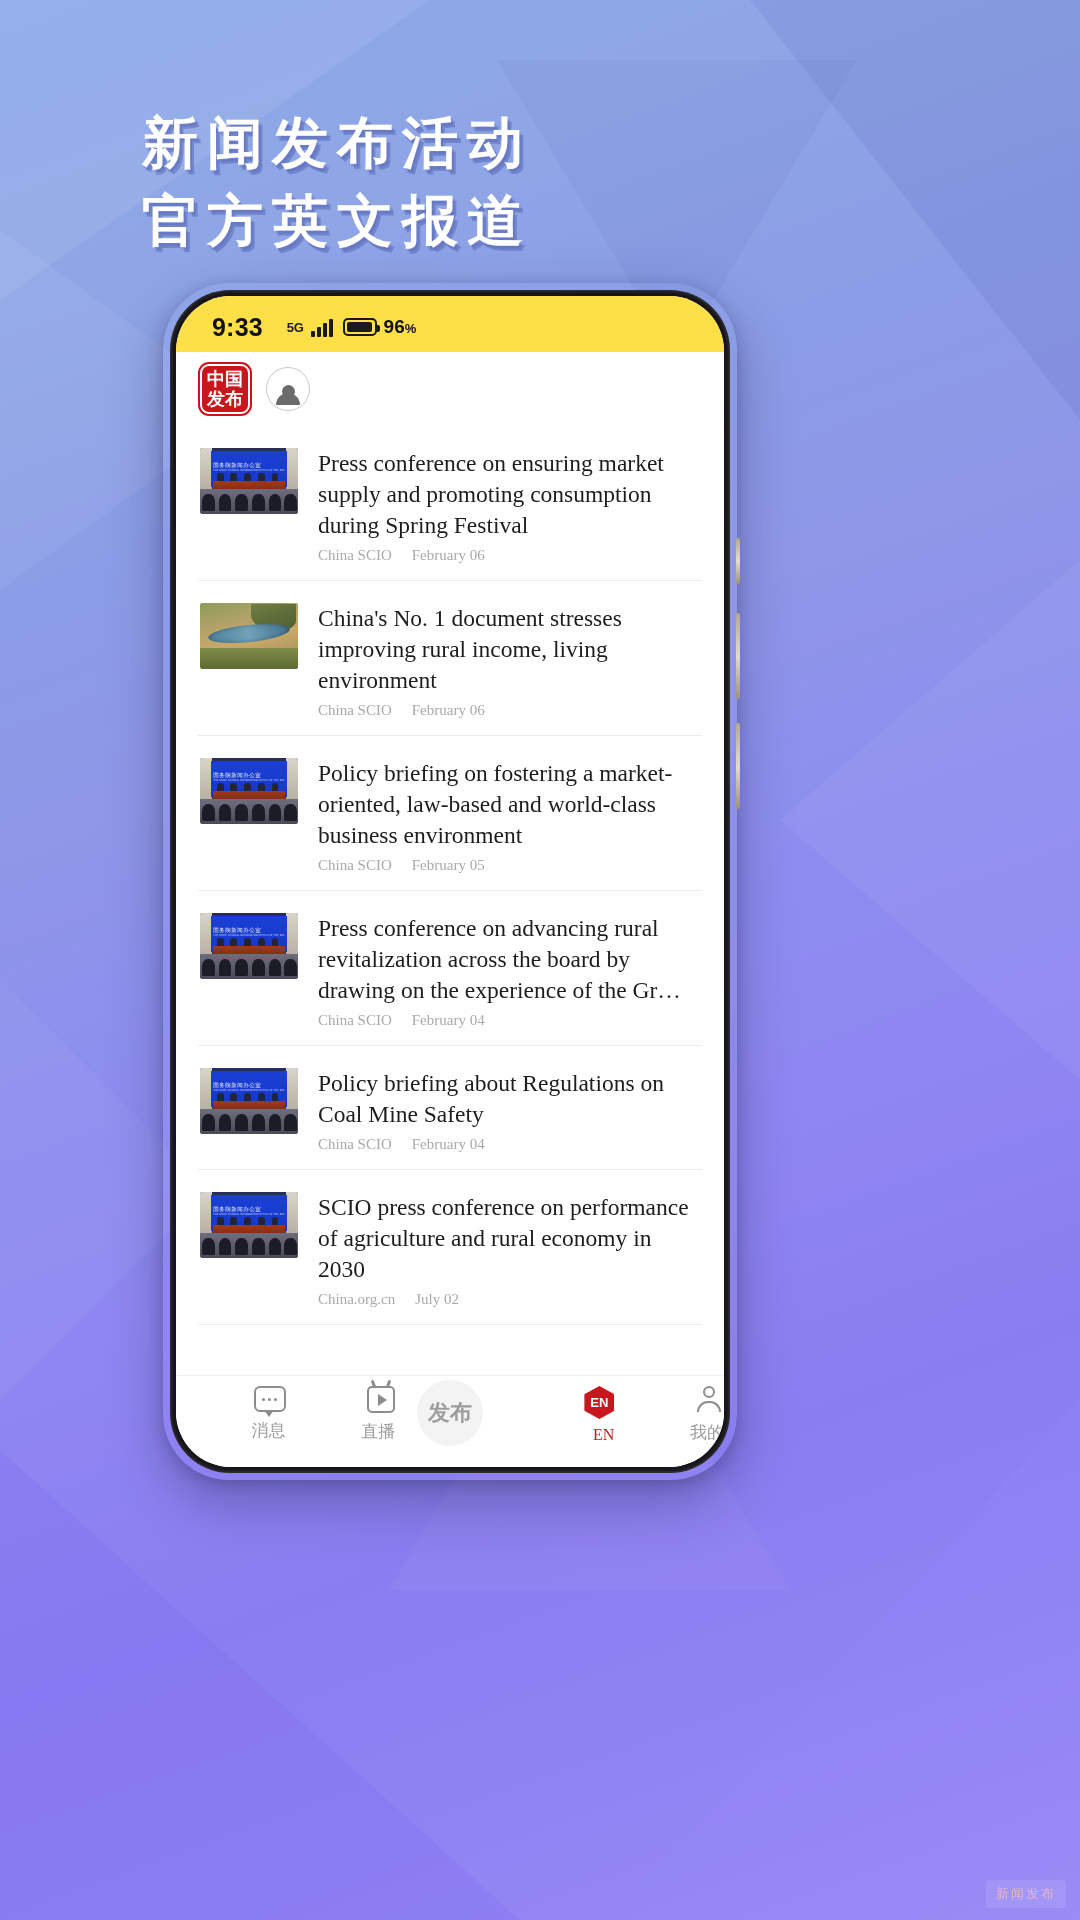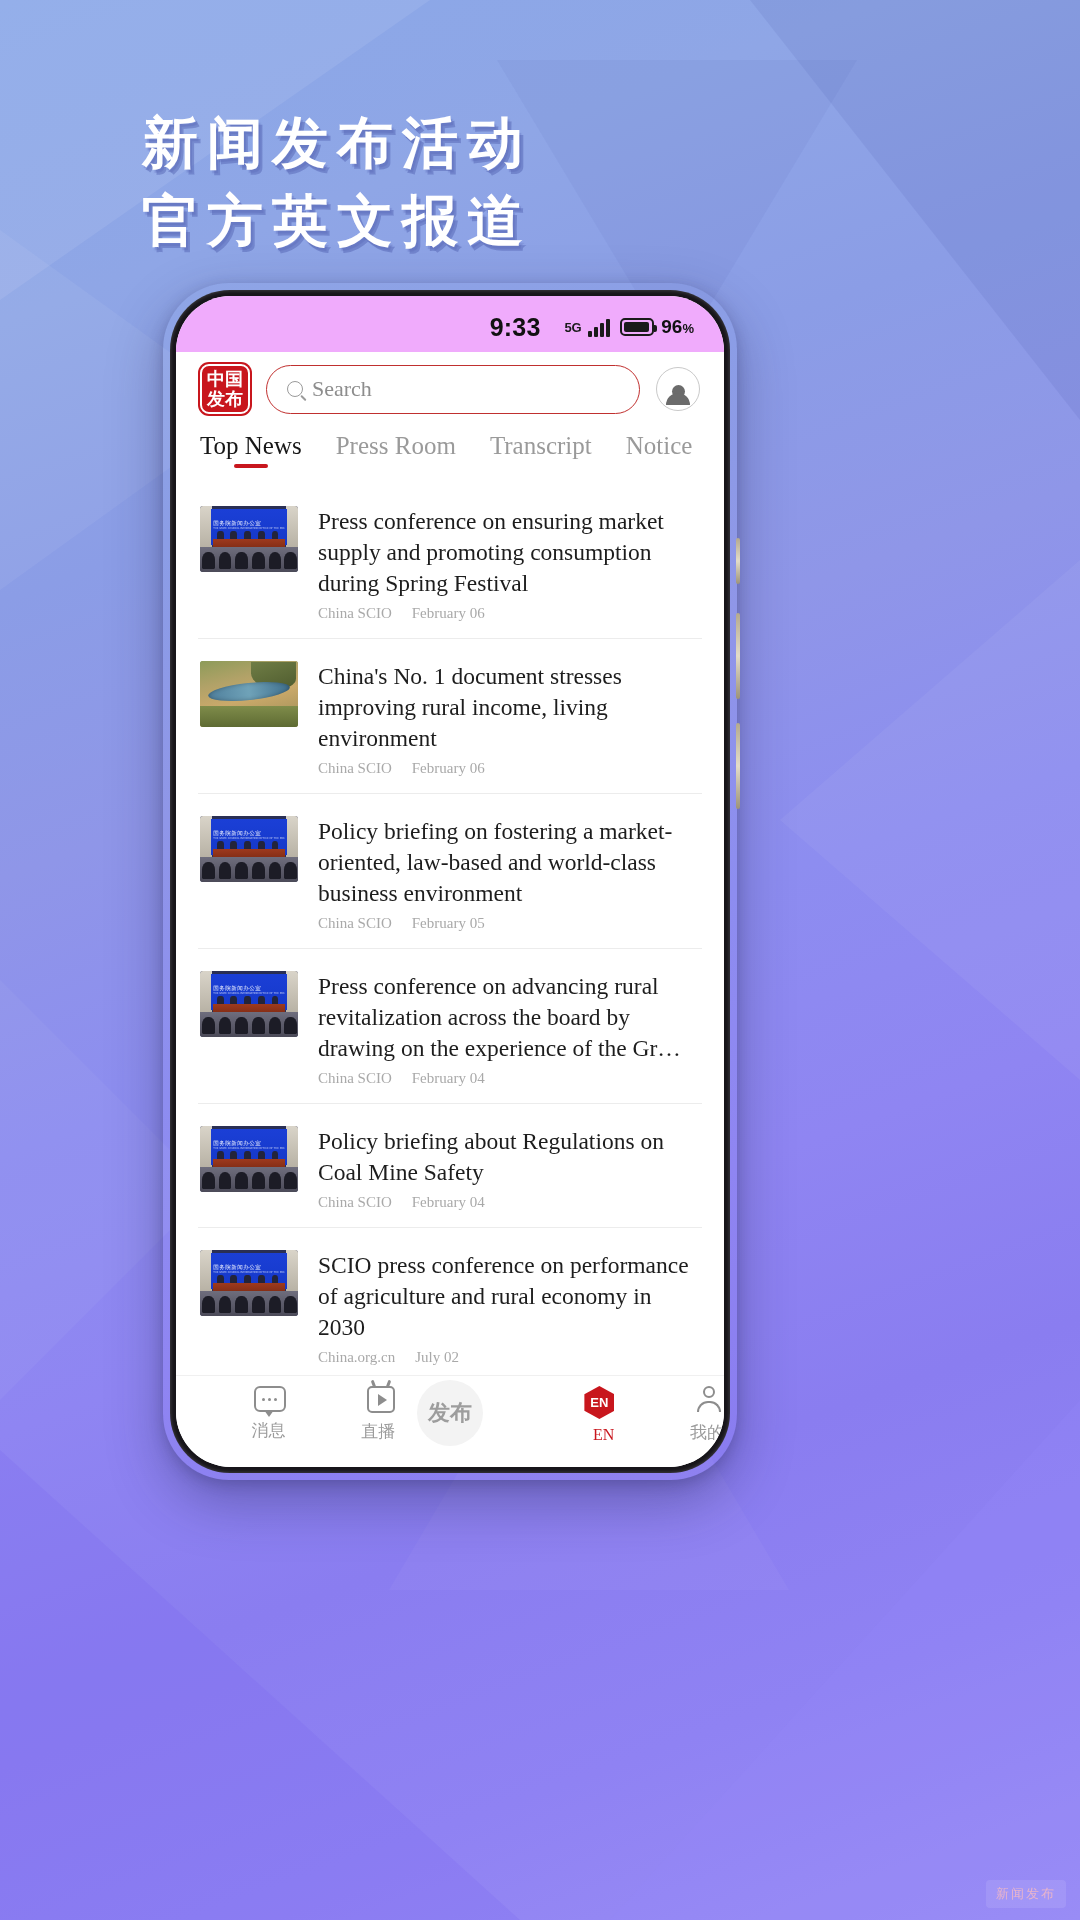--- a/index.html
+++ b/index.html
@@ -106,23 +106,23 @@
     position: absolute; right: -3px;
     width: 4px; border-radius: 3px;
     background: linear-gradient(180deg,#b4a98e,#e3dcc8,#9d9379);
     z-index: 12;
   }
 
   
   #statusbar {
     height: 56px; flex: 0 0 56px;
     display: flex; align-items: center;
-    justify-content: flex-end;
+    justify-content: flex-start;
     padding: 6px 30px 0 36px;
-    background: #f0abfc;
+    background: #fde047;
   }
   #status-time {
     font-family: "Liberation Sans", sans-serif;
     font-size: 25px; font-weight: 600; color: #111;
     letter-spacing: .2px;
   }
   #status-right { display: flex; align-items: center; gap: 7px; margin-left: 24px; }
   #net-label {
     font-size: 13px; font-weight: 700; color: #1a1a1a;
     align-self: flex-start; margin-top: 4px; letter-spacing: -.3px;
@@ -460,36 +460,26 @@
               </span>
             <span id="batt-pct"><b>96</b><span class="pc">%</span></span>
           </div>
         </div>
 
         <div id="appheader">
           <div id="app-logo">
             <span>中国</span>
             <span>发布</span>
           </div>
-          <div id="searchbar">
-            <span class="mag"></span>
-            <input id="search-input" type="text" placeholder="Search" style="">
-          </div>
           <div id="avatar-btn">
             <span class="head"></span>
             <span class="body"></span>
           </div>
         </div>
 
-        <div id="tabs">
-          <div class="tab active">Top News</div>
-          <div class="tab">Press Room</div>
-          <div class="tab">Transcript</div>
-          <div class="tab">Notice</div>
-        </div>
 
         <div id="newslist">
             <div class="news-item">
               <div class="thumb">
                 <span class="wall-l"></span>
                 <span class="wall-r"></span>
                 <span class="sky">
                   <span class="cn">国务院新闻办公室<small>THE STATE COUNCIL INFORMATION OFFICE OF THE PRC</small></span>
                 </span>
                 <span class="pn p0"></span>

